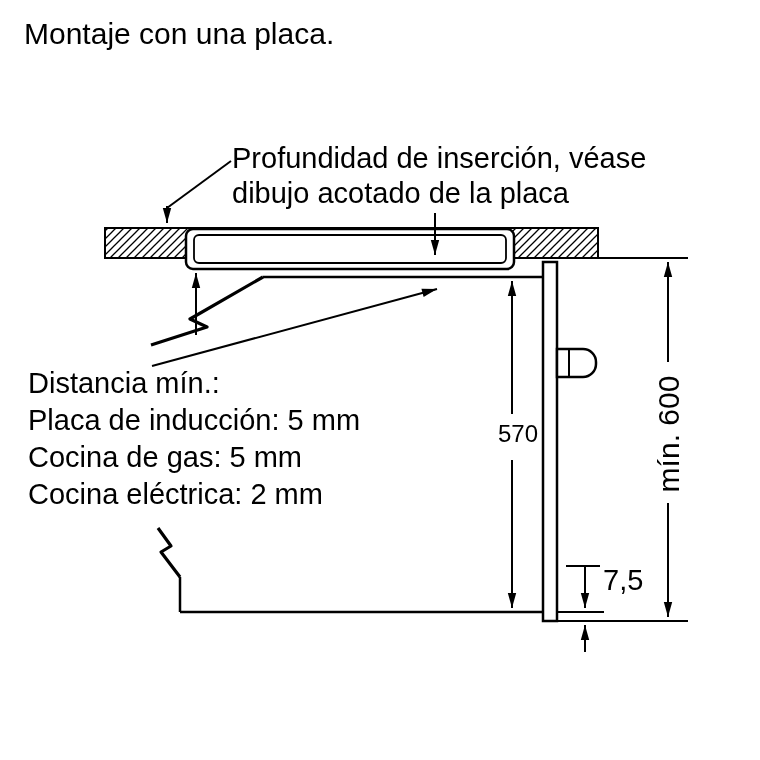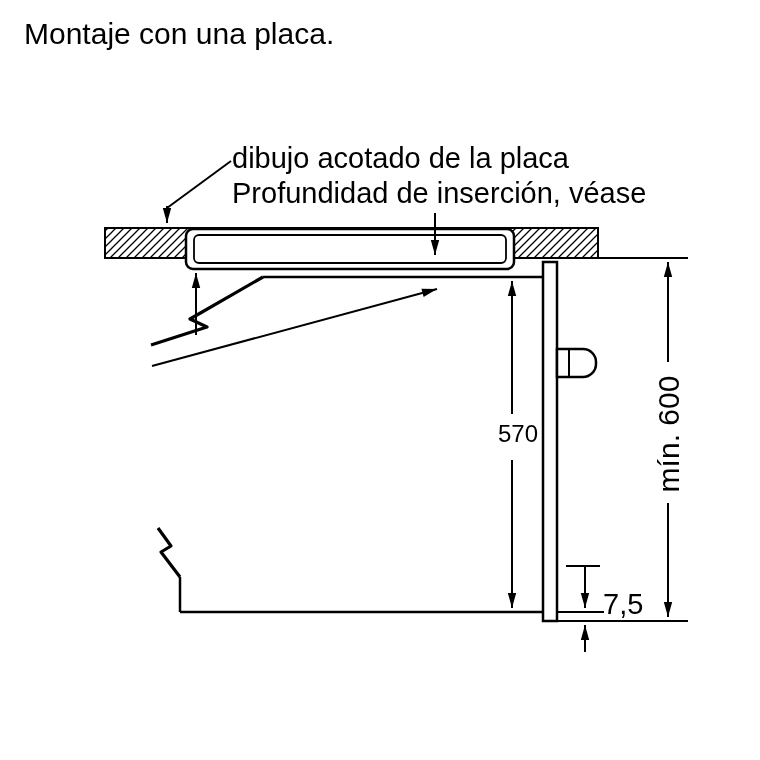--- a/index.html
+++ b/index.html
@@ -16,21 +16,21 @@
   .txt { position: absolute; white-space: nowrap; color: #000; }
   .title { left: 24px; top: 16px; font-size: 30px; line-height: 36px; }
   .note { left: 232px; top: 141px; font-size: 29px; line-height: 35px; }
   .dist { left: 28px; top: 365px; font-size: 29px; line-height: 37px; }
   .dim570 { left: 498px; top: 420px; font-size: 24px; }
   .dim600 {
     left: 603px; top: 417px; width: 132px; height: 34px;
     font-size: 30px; text-align: center; line-height: 34px;
     transform: rotate(-90deg);
   }
-  .dim75 { left: 603px; top: 564px; font-size: 29px; margin-top: 24px; }
+  .dim75 { left: 603px; top: 564px; font-size: 29px; }
   .footer { left: 420px; top: 714px; width: 312px; text-align: right; font-size: 30px; }
 </style>
 </head>
 <body>
 
 <div class="page">
 
   <svg class="art" width="760" height="760" viewBox="0 0 760 760">
     <defs>
       <pattern id="hatch" width="8" height="8" patternUnits="userSpaceOnUse">
@@ -76,23 +76,29 @@
       <line x1="435" y1="213" x2="435" y2="255" stroke-width="2" marker-end="url(#arw)"></line>
       <line x1="196" y1="335" x2="196" y2="273" stroke-width="2" marker-end="url(#arw)"></line>
 
       <line x1="152" y1="366" x2="437" y2="289" stroke-width="2" marker-end="url(#arw)"></line>
     </g>
   </svg>
 
   <div class="txt title">Montaje con una placa.</div>
 
   <div class="txt note">
+    <div>Profundidad de inserción, véase</div>
     <div>dibujo acotado de la placa</div>
-    <div>Profundidad de inserción, véase</div>
   </div>
 
+  <div class="txt dist">
+    <div>Distancia mín.:</div>
+    <div>Placa de inducción: 5 mm</div>
+    <div>Cocina de gas: 5 mm</div>
+    <div>Cocina eléctrica: 2 mm</div>
+  </div>
 
   <div class="txt dim570">570</div>
   <div class="txt dim600">mín. 600</div>
   <div class="txt dim75">7,5</div>
 
 
 </div>
 
 </body></html>

